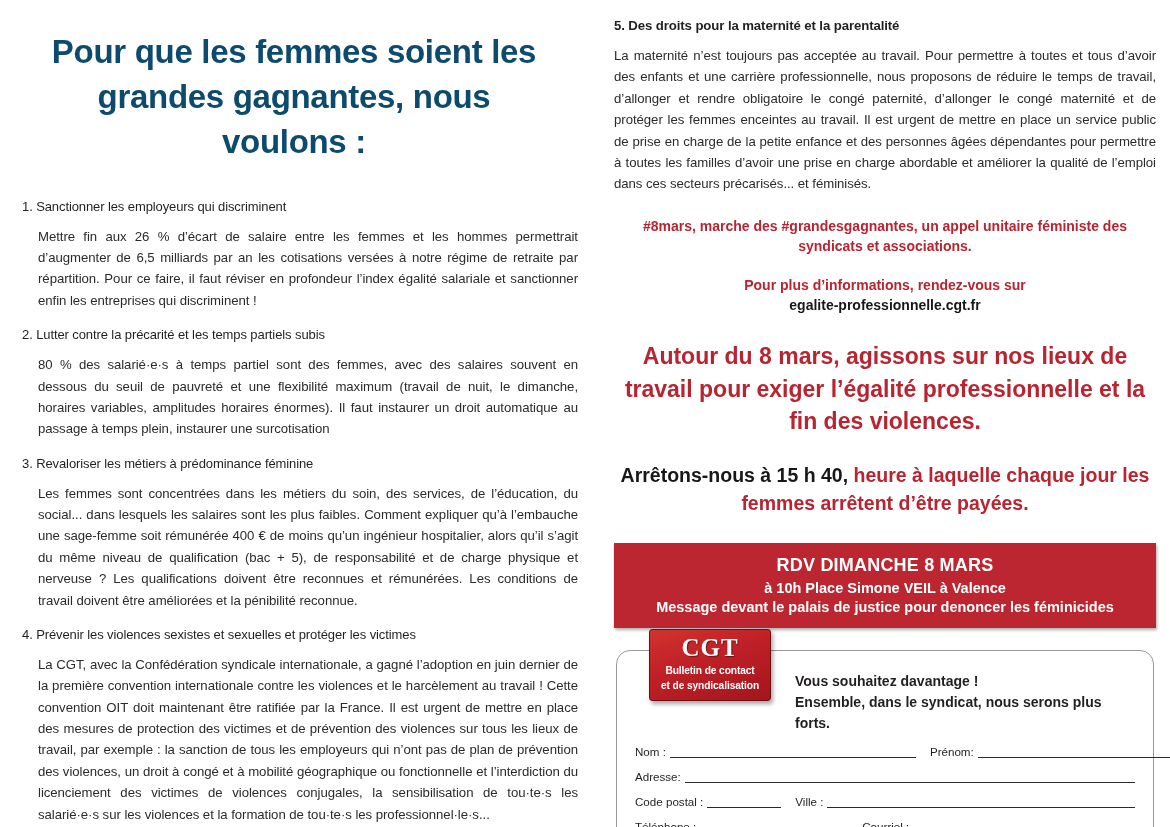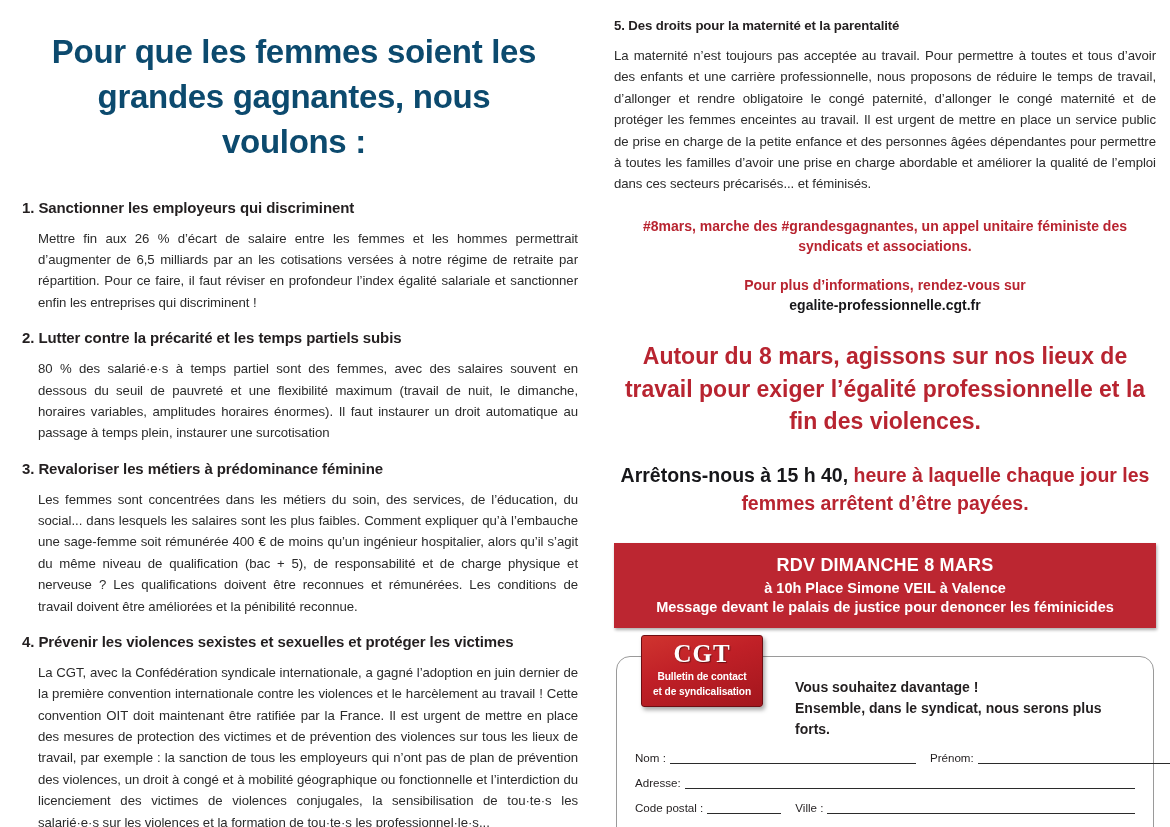--- a/index.html
+++ b/index.html
@@ -37,22 +37,22 @@
     font-size: 33px;
     line-height: 1.36;
     text-align: center;
     letter-spacing: -0.3px;
     margin: 8px 26px 34px 14px;
     font-stretch: condensed;
   }
 
   
   .sec-head {
-    font-size: 15px;
-    font-weight: bold;
+    font-size: 13px;
+    font-weight: normal;
     color: #231f20;
     margin: 0 0 12px 0;
     letter-spacing: -0.1px;
   }
   .sec-body {
     font-size: 13.2px;
     line-height: 1.62;
     text-align: justify;
     margin: 0 0 16px 16px;
     color: #2b2b2b;
@@ -89,41 +89,41 @@
   .slogan-3 { font-size: 23px; margin: 0 2px 24px 2px; }
   .slogan-4 { font-size: 19.5px; margin: 0 2px 26px 2px; }
   .slogan-4 .dark { color: #17171a; }
 
   
   .rdv {
     background: #bc2631;
     color: #ffffff;
     text-align: center;
     padding: 12px 8px 13px 8px;
-    margin: 0 0 28px 0;
+    margin: 0 0 22px 0;
     box-shadow: 1px 2px 3px rgba(0,0,0,0.32);
     font-stretch: condensed;
   }
   .rdv-l1 { font-size: 18px; font-weight: bold; letter-spacing: 0.2px; margin-bottom: 4px; }
   .rdv-l2 { font-size: 14.5px; font-weight: bold; margin-bottom: 3px; }
   .rdv-l3 { font-size: 14.5px; font-weight: bold; }
 
   
   .coupon {
     position: relative;
     border: 1.6px solid #9a9a9a;
     border-radius: 14px;
     padding: 16px 18px 14px 18px;
     margin: 14px 2px 0 2px;
     background: #fff;
   }
   .cgt-logo {
     position: absolute;
     top: -22px;
-    left: 24px;
+    left: 32px;
     width: 122px;
     height: 72px;
     background: linear-gradient(160deg, #d0342f 0%, #c02027 42%, #a3161d 100%);
     border: 1.5px solid #6e0d12;
     border-radius: 3px;
     box-shadow: 2px 3px 4px rgba(0,0,0,0.35);
     color: #ffffff;
     text-align: center;
     box-sizing: border-box;
     padding-top: 5px;

